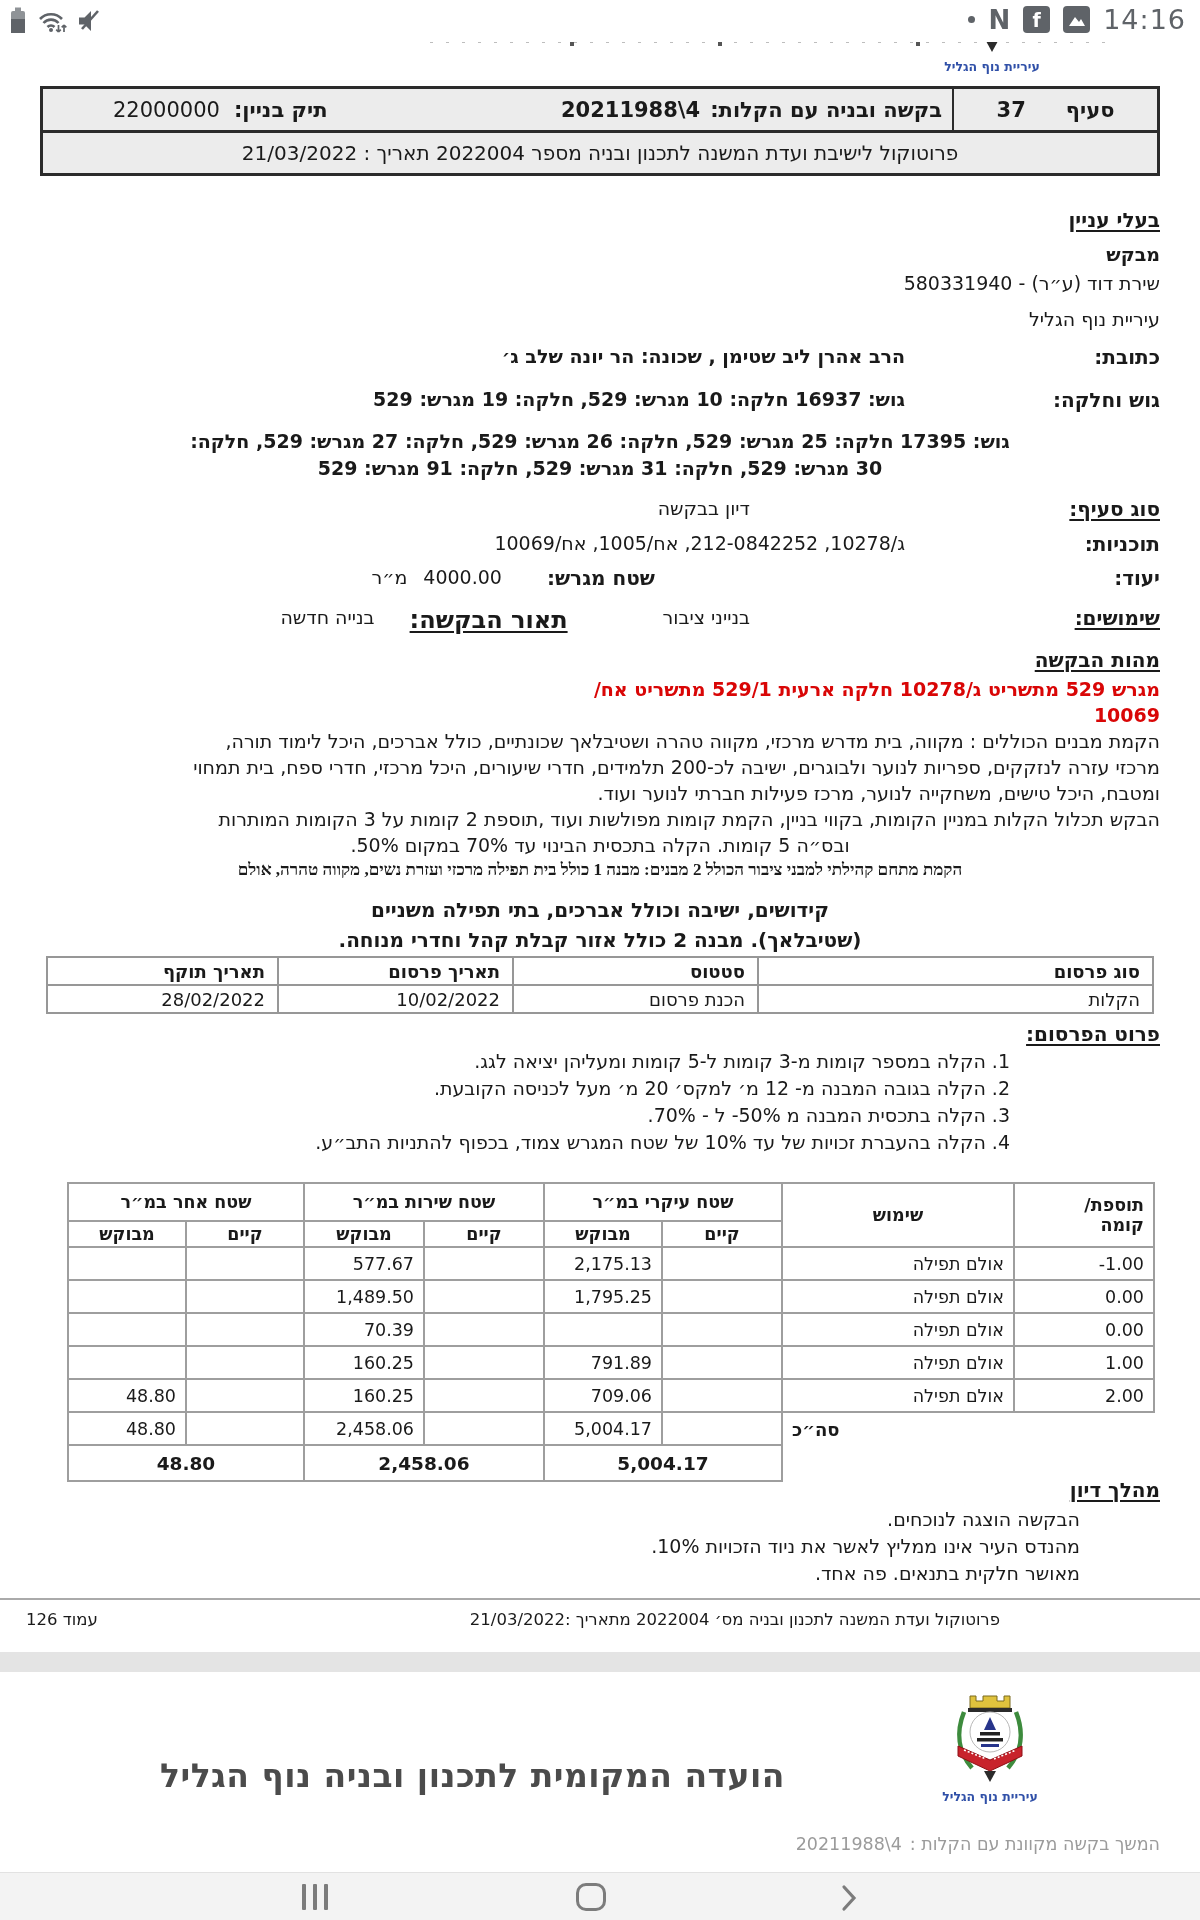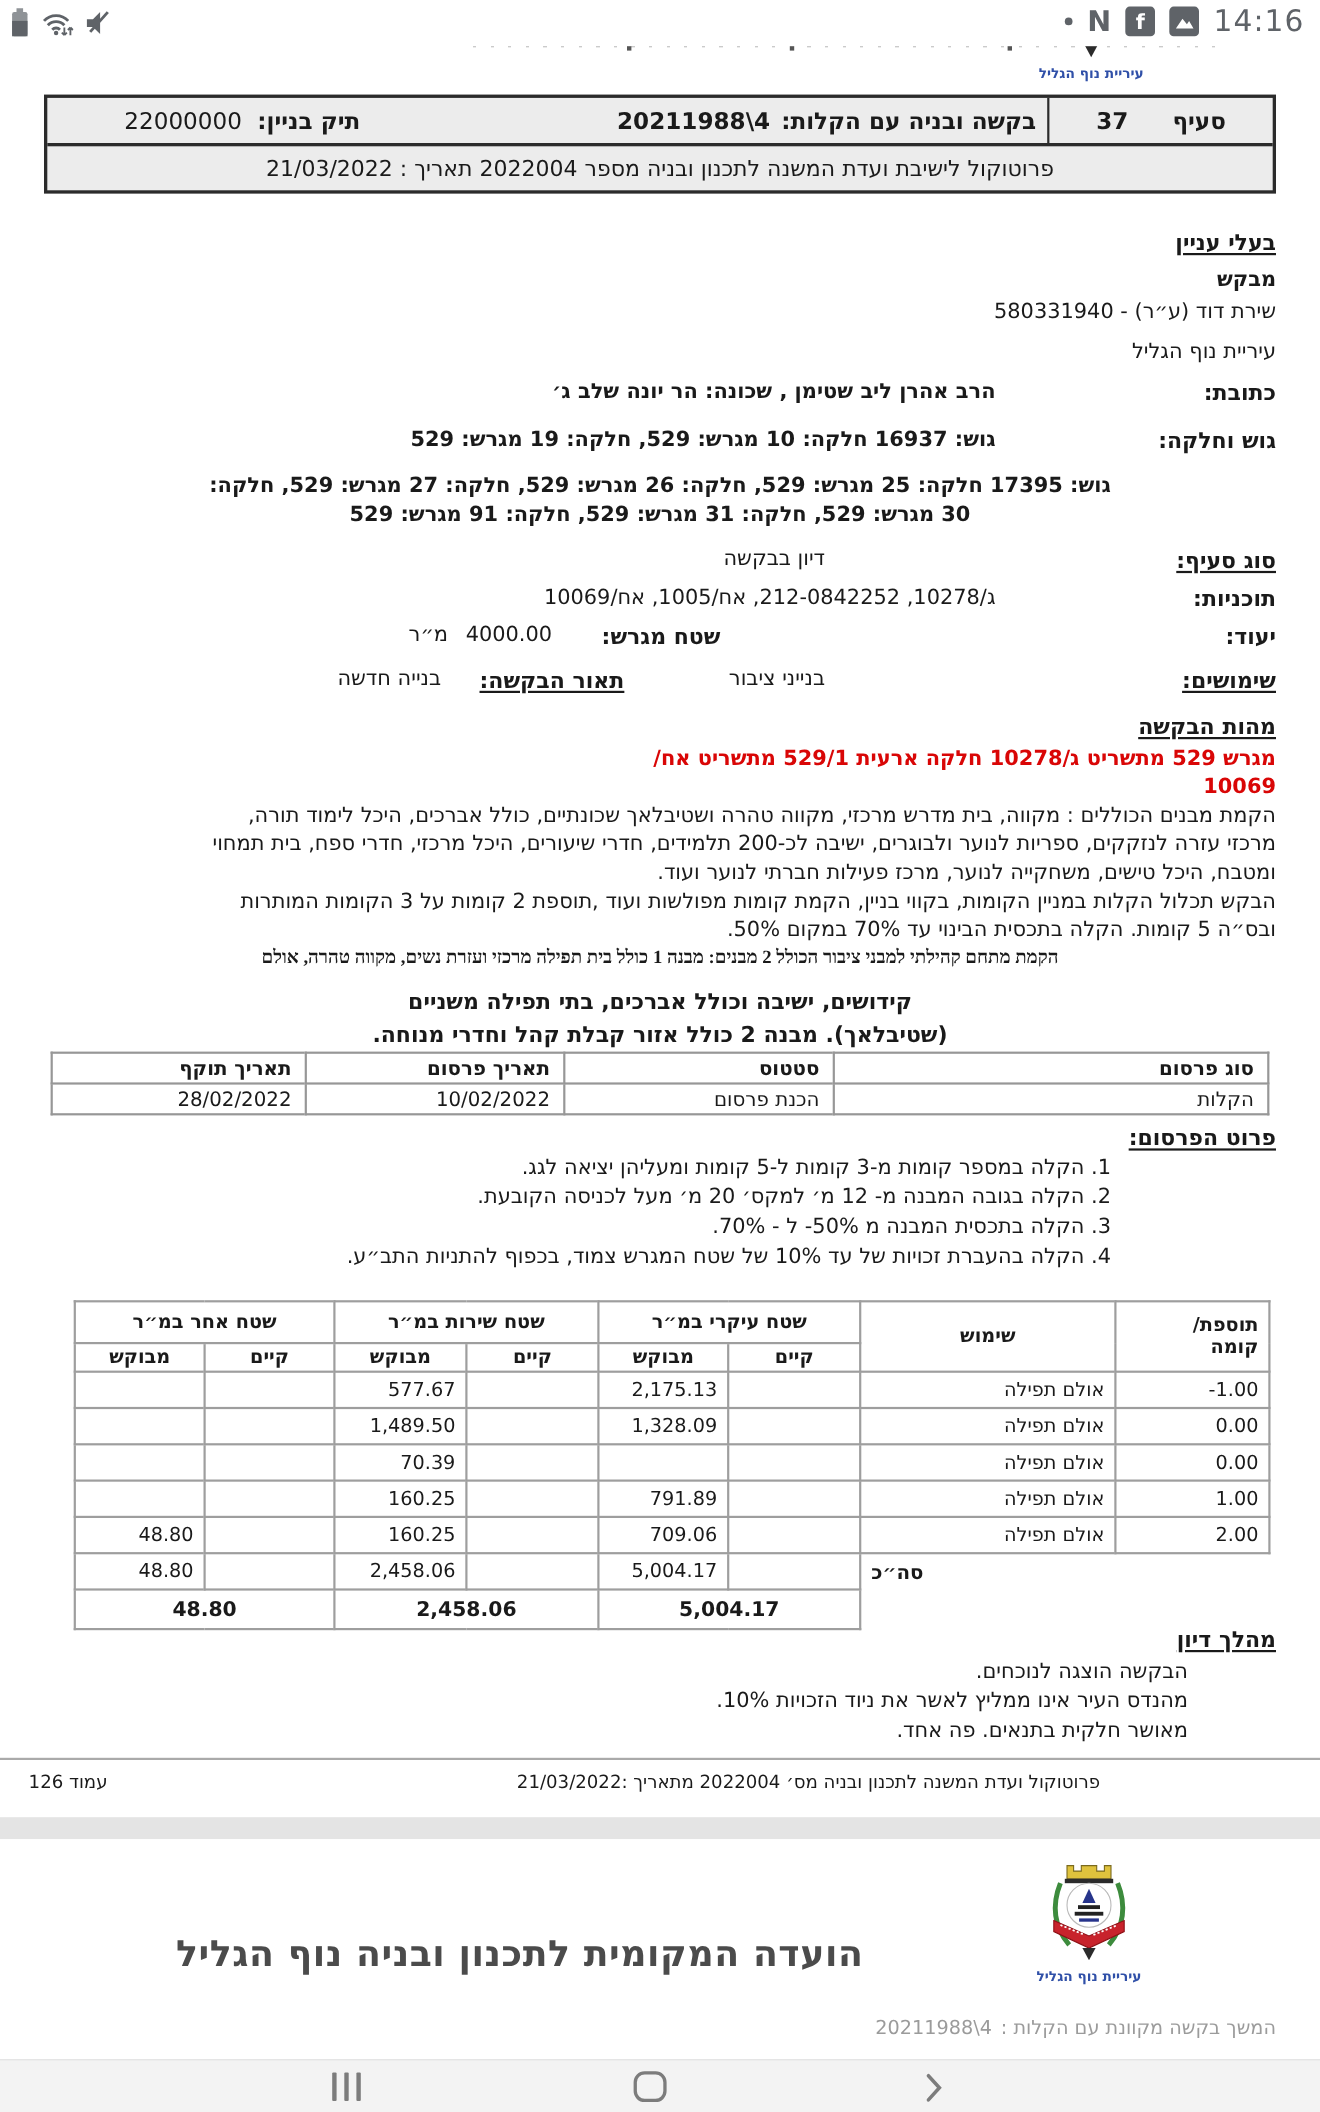--- a/index.html
+++ b/index.html
@@ -205,32 +205,32 @@
     <span class="lab">יעוד:</span>
     <span style="width:250px;"></span>
     <span class="b" style="font-size:20px;">שטח מגרש:</span>
     <span class="t19" style="margin-right:45px;">4000.00</span>
     <span class="t19" style="margin-right:16px;">מ״ר</span>
   </div>
 
   <div class="abs row" style="top:606px;">
     <span class="lab u">שימושים:</span>
     <span class="t19" style="margin-right:155px;">בנייני ציבור</span>
-    <span class="b u" style="margin-right:95px; font-size:20px; text-decoration:underline; text-underline-offset:3px;">תאור הבקשה:</span>
+    <span class="b u" style="margin-right:95px; font-size:24px; text-decoration:underline; text-underline-offset:3px;">תאור הבקשה:</span>
     <span class="t19" style="margin-right:35px;">בנייה חדשה</span>
   </div>
 
   <div class="abs h-u" style="top:648px;">מהות הבקשה</div>
   <div class="abs red t19" style="top:678px;">מגרש 529 מתשריט ג/10278 חלקה ארעית ‪529/1‬ מתשריט אח/</div>
   <div class="abs red t19" style="top:704px;">10069</div>
   <div class="abs t19" style="top:730px;">הקמת מבנים הכוללים : מקווה, בית מדרש מרכזי, מקווה טהרה ושטיבלאך שכונתיים, כולל אברכים, היכל לימוד תורה,</div>
   <div class="abs t19" style="top:756px;">מרכזי עזרה לנזקקים, ספריות לנוער ולבוגרים, ישיבה לכ-200 תלמידים, חדרי שיעורים, היכל מרכזי, חדרי ספח, בית תמחוי</div>
   <div class="abs t19" style="top:782px;">ומטבח, היכל טישים, משחקייה לנוער, מרכז פעילות חברתי לנוער ועוד.</div>
   <div class="abs t19" style="top:808px;">הבקש תכלול הקלות במניין הקומות, בקווי בניין, הקמת קומות מפולשות ועוד ,תוספת 2 קומות על 3 הקומות המותרות</div>
-  <div class="abs t19 center" style="top:834px;text-align:right;">ובס״ה 5 קומות. הקלה בתכסית הבינוי עד 70% במקום 50%.</div>
+  <div class="abs t19 center" style="top:834px;">ובס״ה 5 קומות. הקלה בתכסית הבינוי עד 70% במקום 50%.</div>
   <div class="abs b t19 center" style="top:860px; font-size:17px;font-family:Liberation Serif, serif;">הקמת מתחם קהילתי למבני ציבור הכולל 2 מבנים: מבנה 1 כולל בית תפילה מרכזי ועזרת נשים, מקווה טהרה, אולם</div>
   <div class="abs b t19 center" style="top:898px; font-size:20px;">קידושים, ישיבה וכולל אברכים, בתי תפילה משניים</div>
   <div class="abs b t19 center" style="top:928px; font-size:20px;">(שטיבלאך). מבנה 2 כולל אזור קבלת קהל וחדרי מנוחה.</div>
 
   <table class="pub-table">
     <colgroup>
         <col style="width:395px">
         <col style="width:245px">
         <col style="width:235px">
         <col style="width:231px">
@@ -298,21 +298,21 @@
         <td>2,175.13</td>
         <td></td>
         <td>577.67</td>
         <td></td>
         <td></td>
       </tr>
       <tr>
         <td class="lvl">0.00</td>
         <td>אולם תפילה</td>
         <td></td>
-        <td>1,328.09</td>
+        <td>1,795.25</td>
         <td></td>
         <td>1,489.50</td>
         <td></td>
         <td></td>
       </tr>
       <tr>
         <td class="lvl">0.00</td>
         <td>אולם תפילה</td>
         <td></td>
         <td></td>

